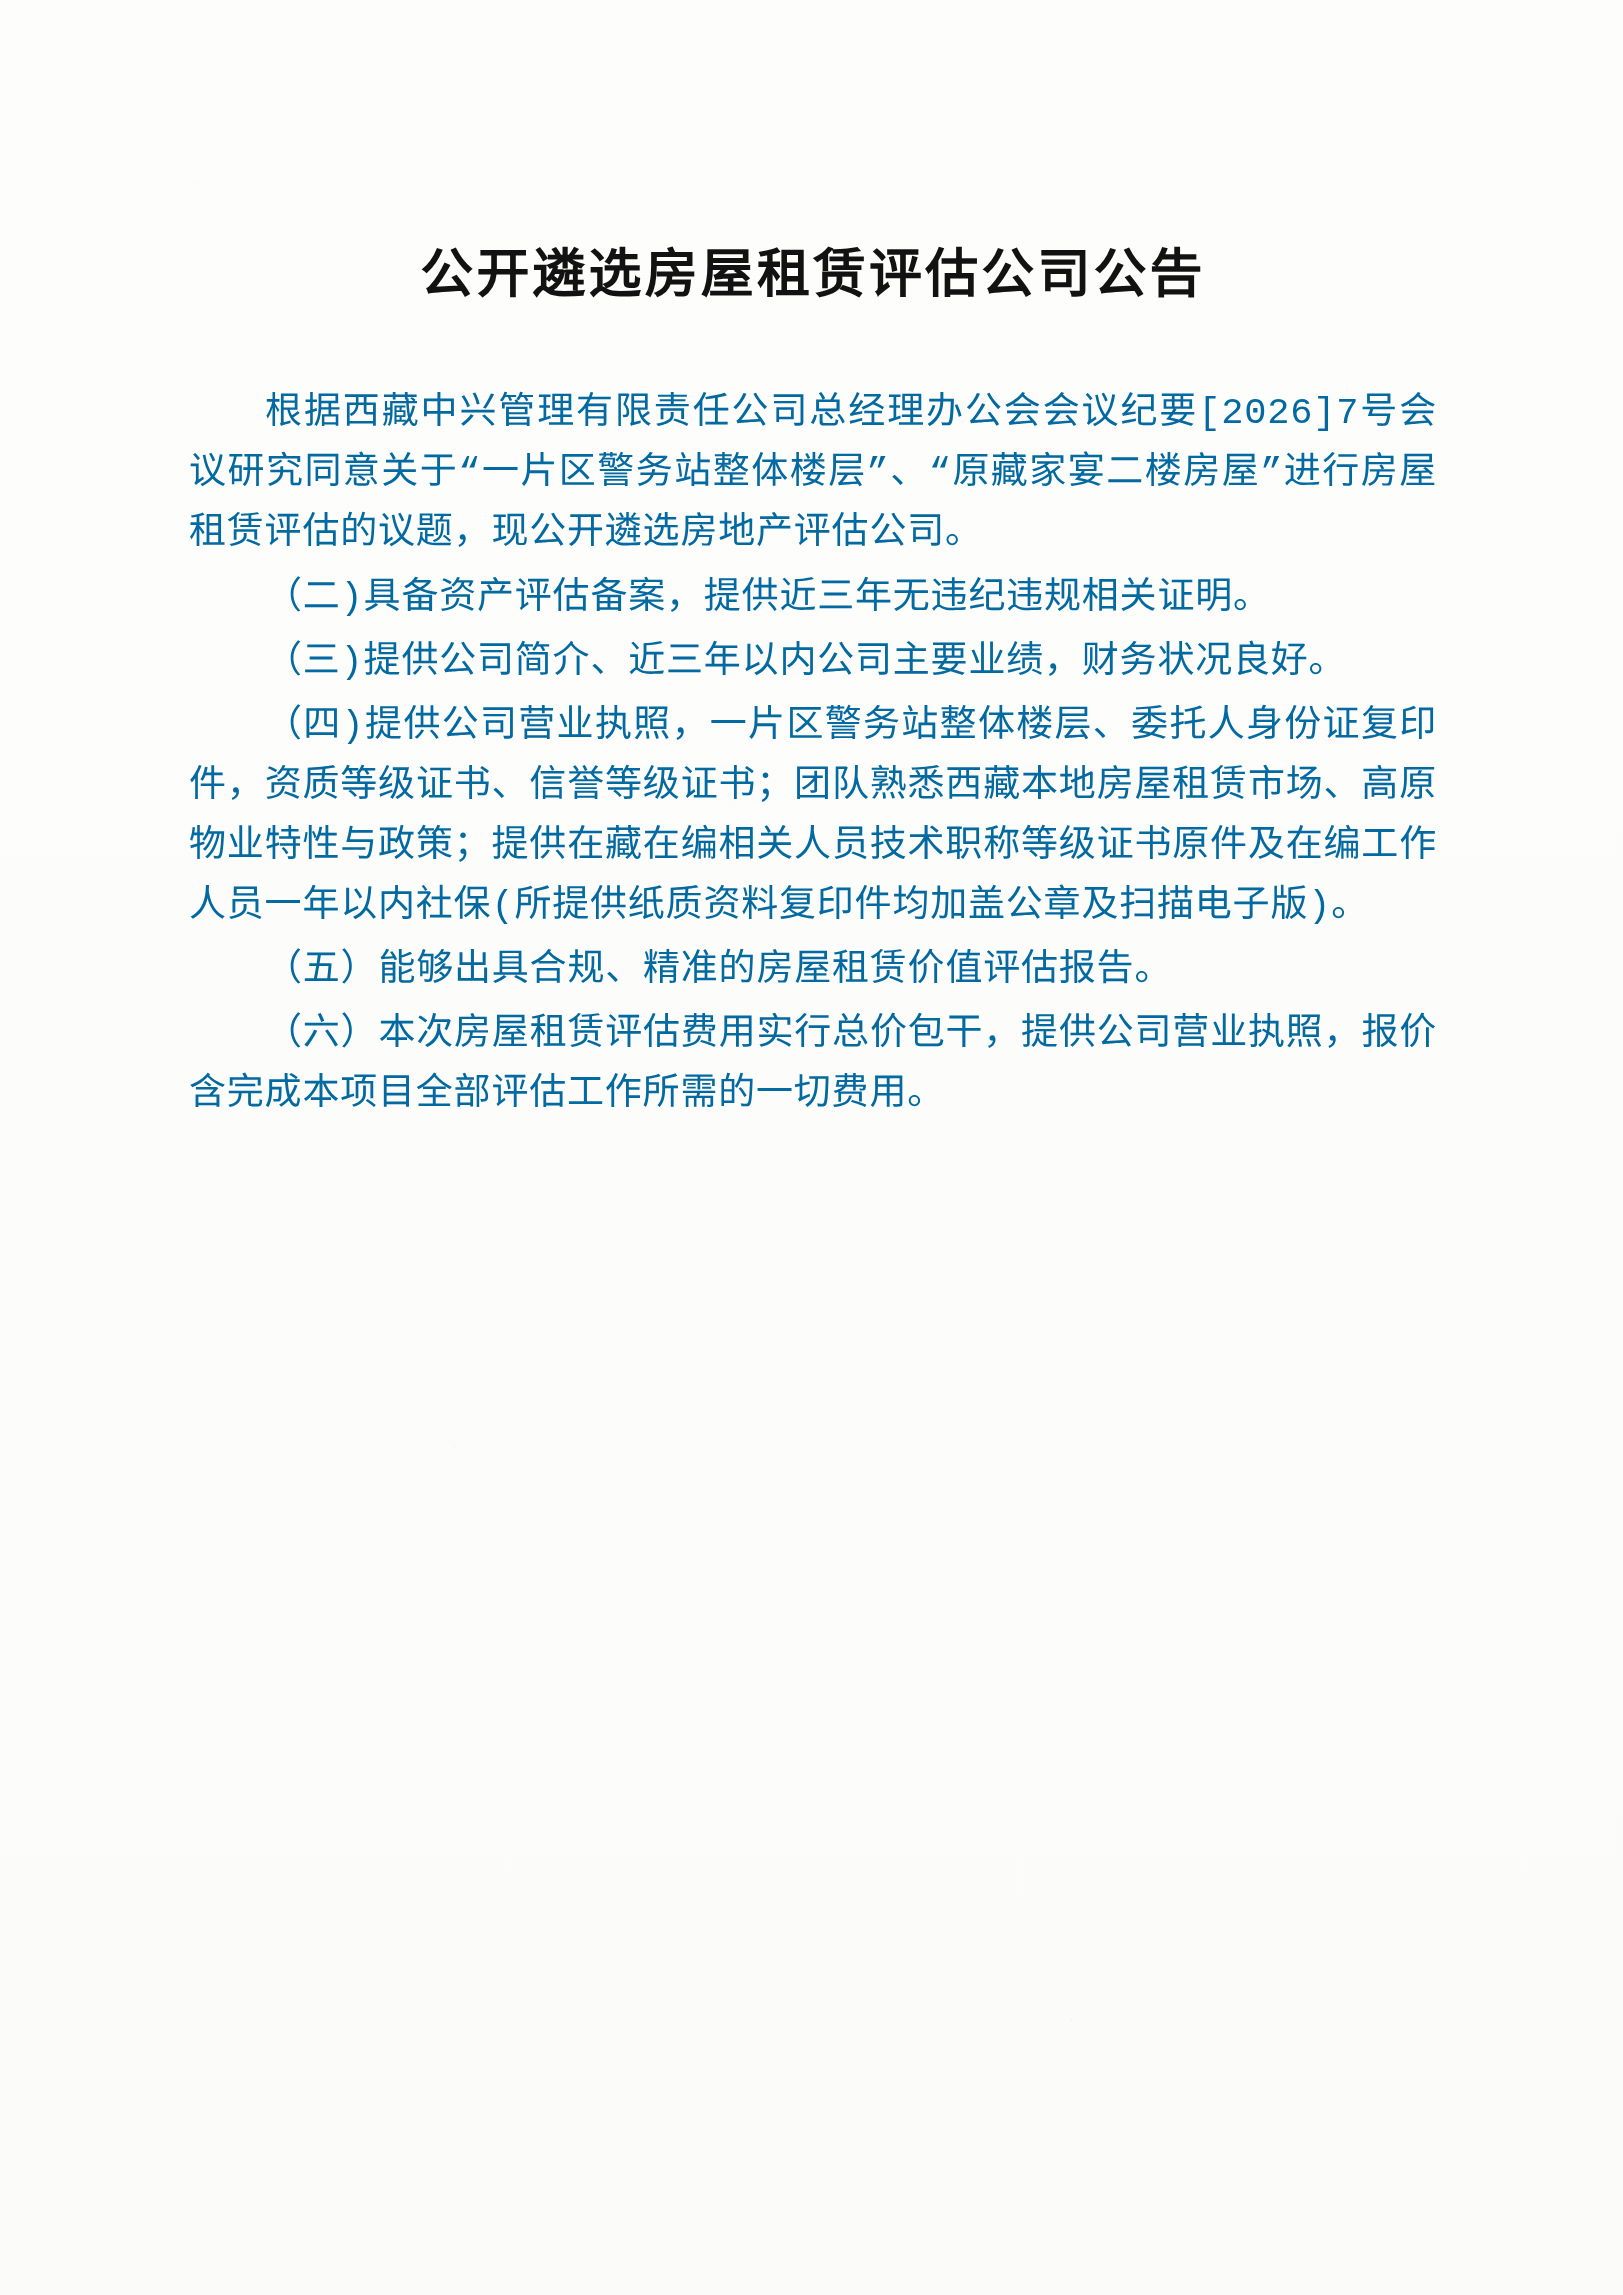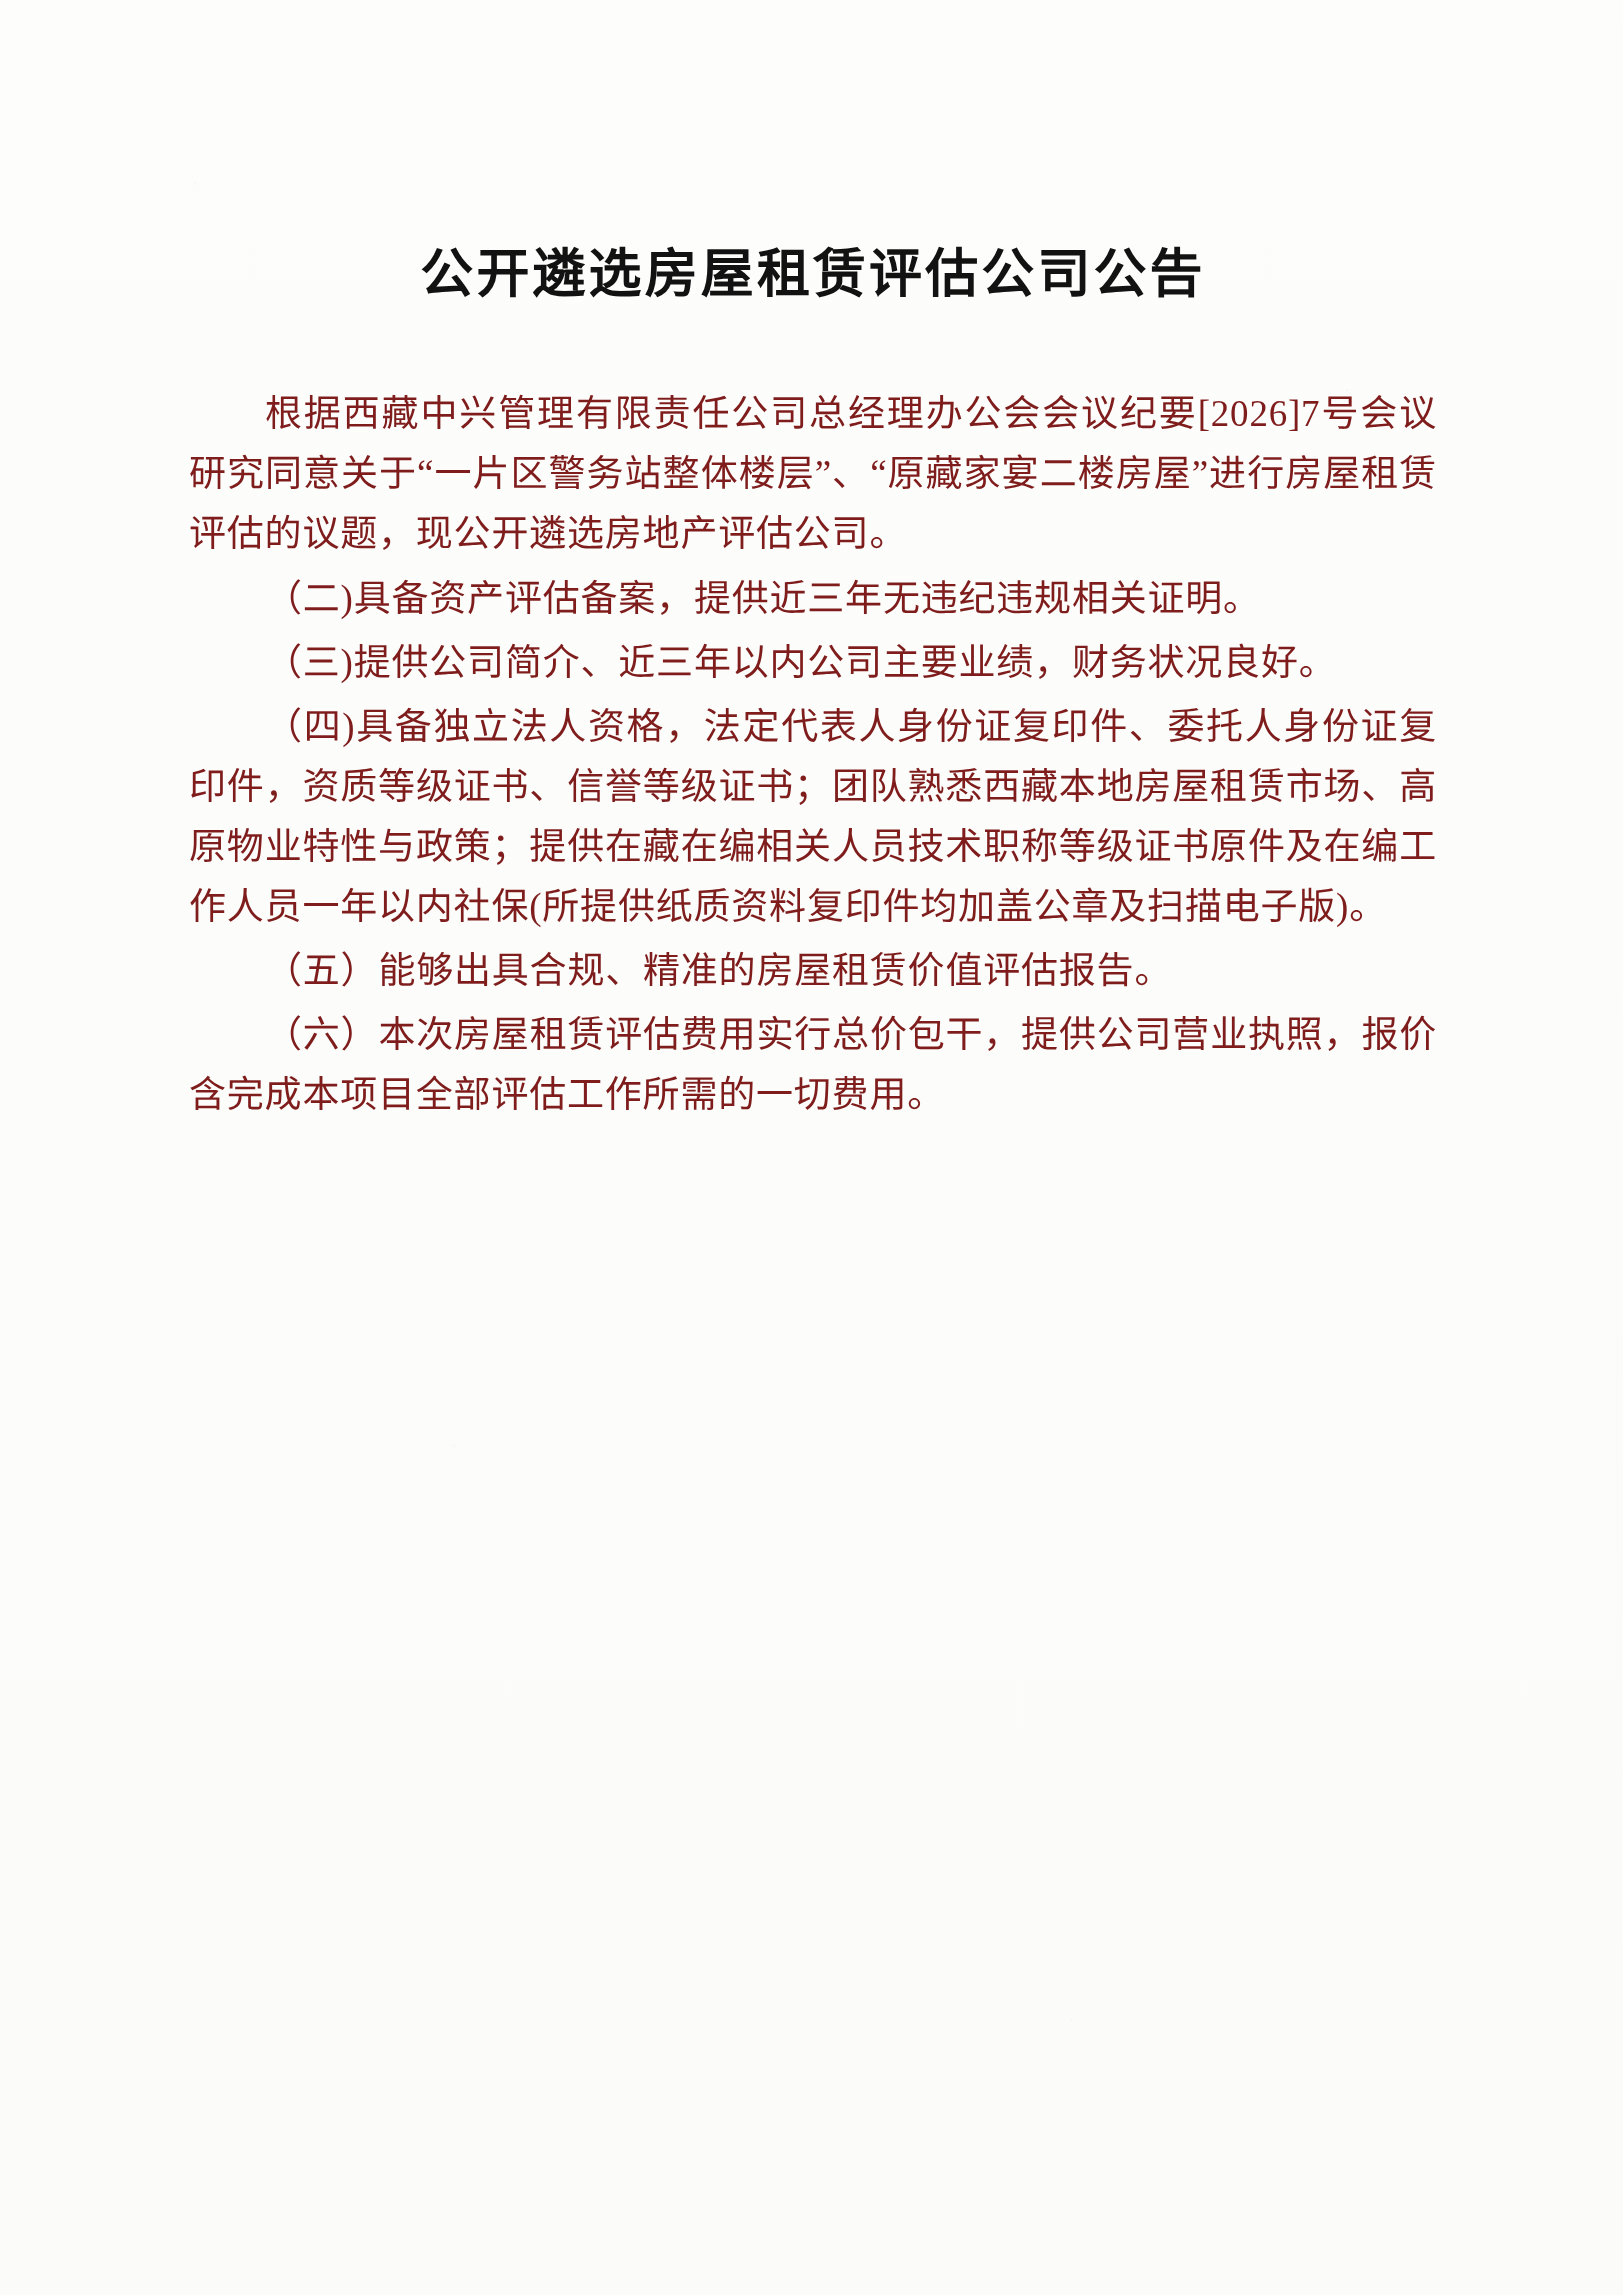--- a/index.html
+++ b/index.html
@@ -52,24 +52,24 @@
     font-size: 53px;
     letter-spacing: 3.1px;
     text-align: center;
     color: #121212;
     line-height: 1.25;
     margin: 0 0 78px 0;
     white-space: nowrap;
   }
 
   .para {
-    font-family: Liberation Serif, serif;
+    font-family: Liberation Mono, monospace;
     font-size: 37px;
     line-height: 1.62;
-    color: #7f1d1d;
+    color: #0369a1;
     text-align: justify;
     text-justify: inter-ideograph;
     text-indent: 76px;
     margin: 0 0 5.1px 0;
     letter-spacing: 0.8px;
   }
 
   .para.section-heading {
     font-weight: bold;
     letter-spacing: 1.5px;
@@ -92,21 +92,21 @@
     <h1 class="doc-title">公开遴选房屋租赁评估公司公告</h1>
 
     <p class="para">根据西藏中兴管理有限责任公司总经理办公会会议纪要[2026]7号会议研究同意关于“一片区警务站整体楼层”、“原藏家宴二楼房屋”进行房屋租赁评估的议题，现公开遴选房地产评估公司。</p>
 
 
 
     <p class="para tight">（二)具备资产评估备案，提供近三年无违纪违规相关证明。</p>
 
     <p class="para tight">（三)提供公司简介、近三年以内公司主要业绩，财务状况良好。</p>
 
-    <p class="para tight">（四)具备独立法人资格，法定代表人身份证复印件、委托人身份证复印件，资质等级证书、信誉等级证书；团队熟悉西藏本地房屋租赁市场、高原物业特性与政策；提供在藏在编相关人员技术职称等级证书原件及在编工作人员一年以内社保(所提供纸质资料复印件均加盖公章及扫描电子版)。</p>
+    <p class="para tight">（四)提供公司营业执照，一片区警务站整体楼层、委托人身份证复印件，资质等级证书、信誉等级证书；团队熟悉西藏本地房屋租赁市场、高原物业特性与政策；提供在藏在编相关人员技术职称等级证书原件及在编工作人员一年以内社保(所提供纸质资料复印件均加盖公章及扫描电子版)。</p>
 
     <p class="para tight">（五）能够出具合规、精准的房屋租赁价值评估报告。</p>
 
     <p class="para tight">（六）本次房屋租赁评估费用实行总价包干，提供公司营业执照，报价含完成本项目全部评估工作所需的一切费用。</p>
 
   </div>
 </div>
 
 
 </body></html>

